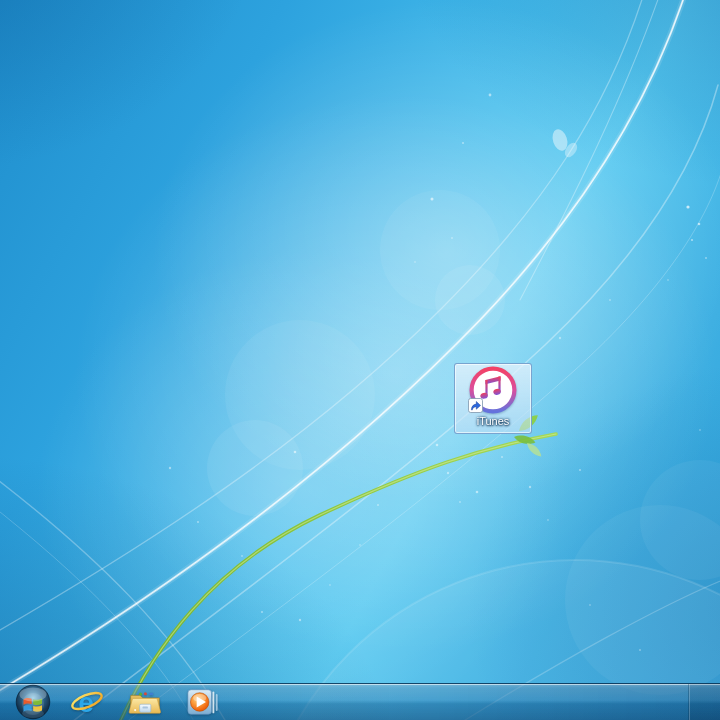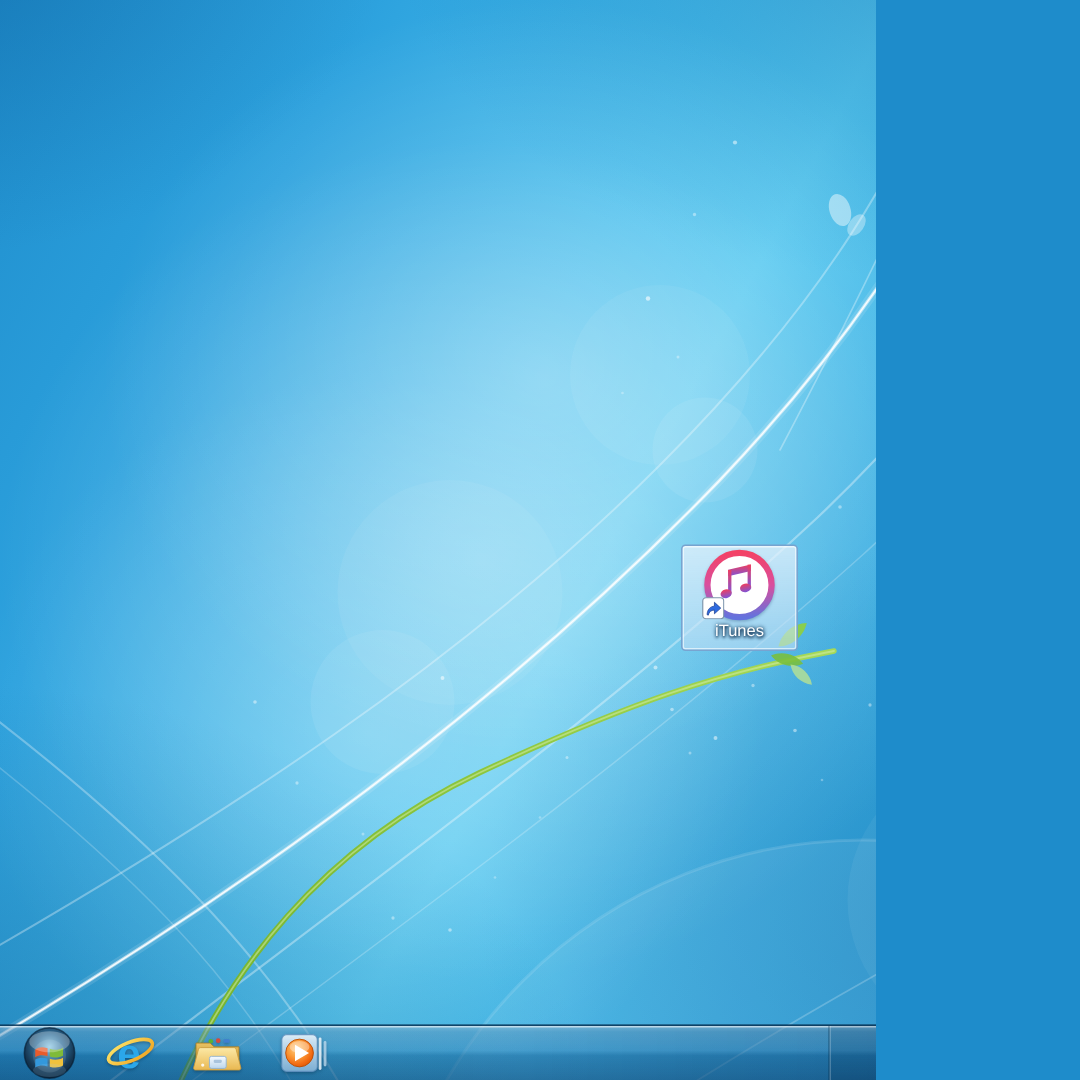--- a/index.html
+++ b/index.html
@@ -2,21 +2,21 @@
 <html><head>
 <meta charset="utf-8">
 <style>
   html, body { margin:0; padding:0; }
   body {
     width:720px; height:720px; overflow:hidden;
     font-family:"Liberation Sans", sans-serif;
     background:#1e8ccb;
   }
   .desktop {
-    position:relative; width:584px; height:720px; overflow:hidden;
+    position:relative; width:720px; height:720px; overflow:hidden;
     background:
       radial-gradient(420px 360px at 62% 35%, rgba(255,255,255,.30), rgba(255,255,255,0) 70%),
       radial-gradient(460px 400px at 55% 52%, rgba(255,255,255,.30), rgba(255,255,255,0) 70%),
       radial-gradient(380px 340px at 42% 68%, rgba(255,255,255,.22), rgba(255,255,255,0) 70%),
       radial-gradient(700px 520px at -5% 108%, rgba(8,80,135,.50), rgba(8,80,135,0) 62%),
       radial-gradient(620px 420px at 106% -8%, rgba(16,98,160,.38), rgba(16,98,160,0) 58%),
       radial-gradient(520px 380px at -8% -8%, rgba(14,92,152,.42), rgba(14,92,152,0) 60%),
       radial-gradient(520px 420px at 108% 85%, rgba(12,95,155,.30), rgba(12,95,155,0) 60%),
       linear-gradient(118deg, #1f8ecd 0%, #2da2de 26%, #46bdec 50%, #55c8f0 62%, #3dafe2 80%, #2fa0d9 100%);
   }

